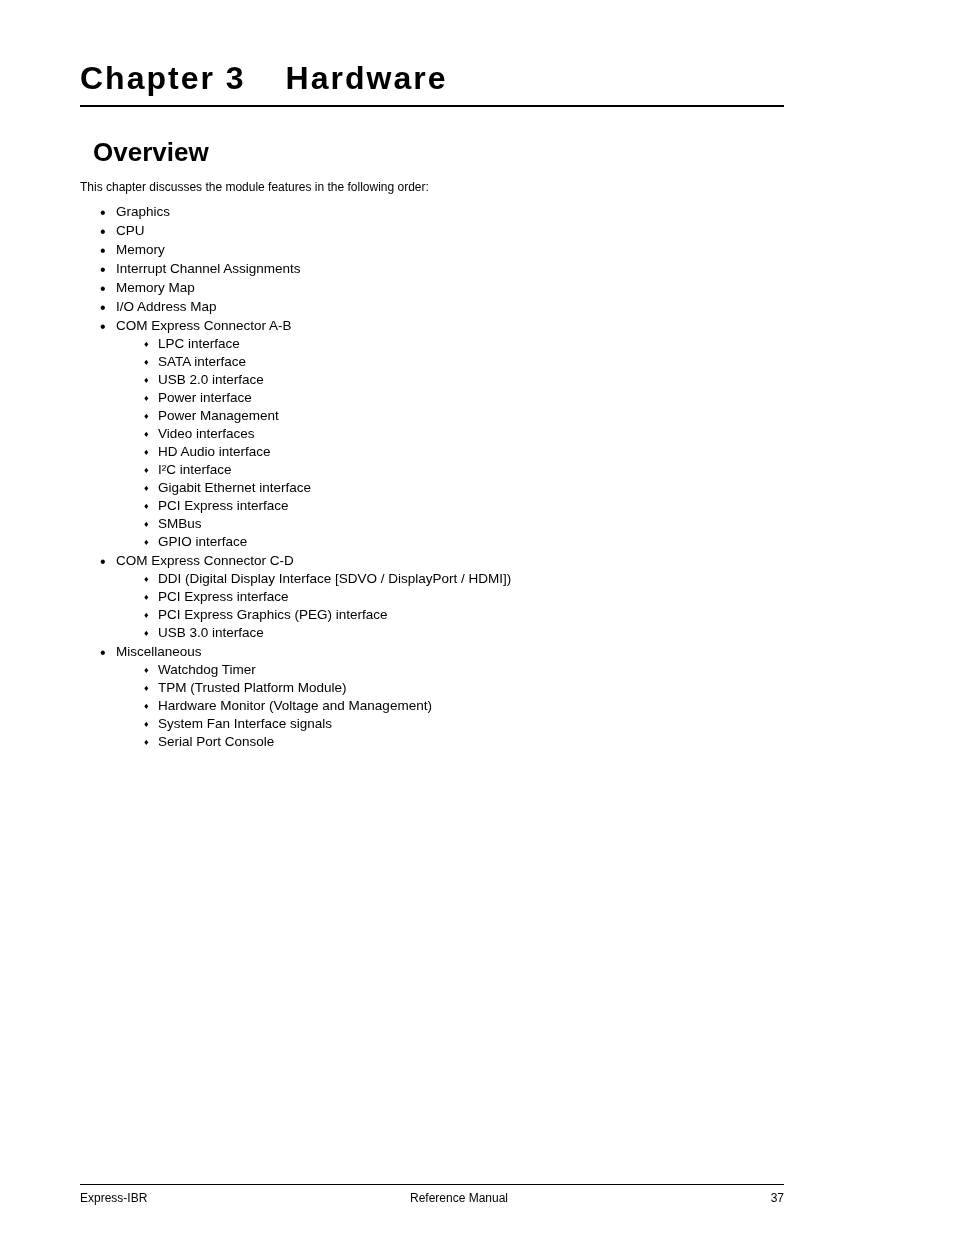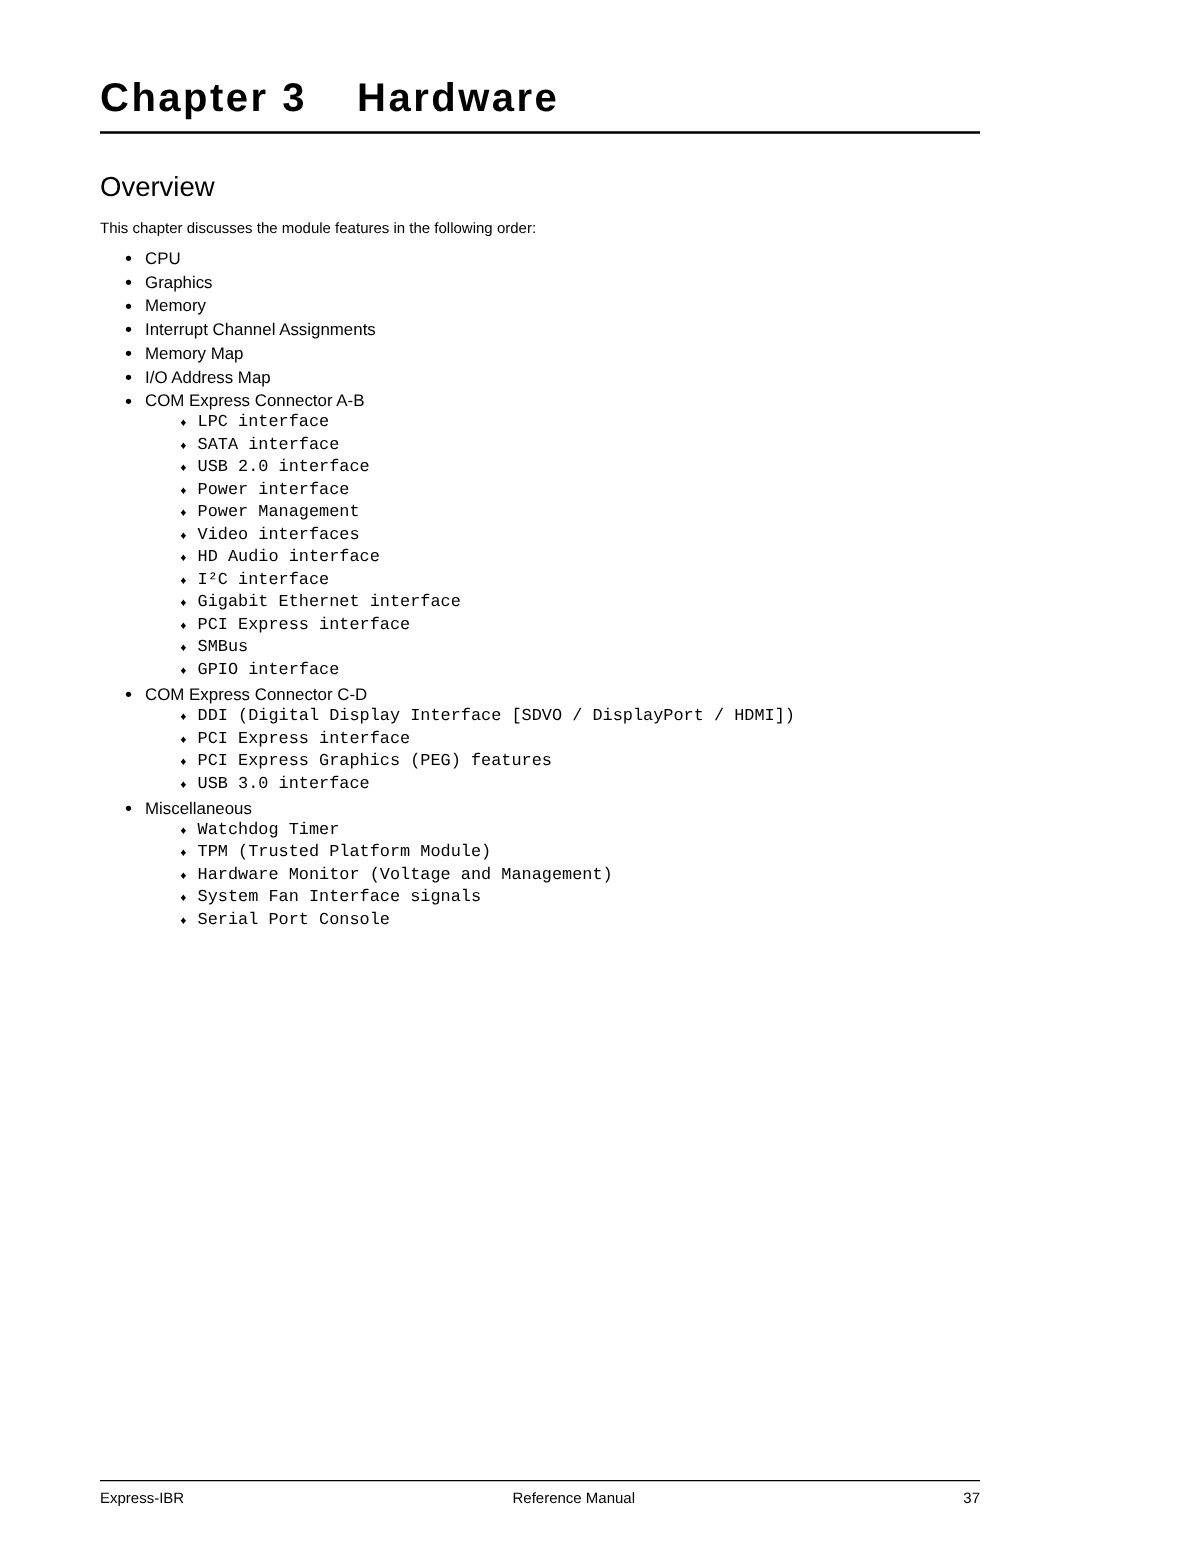--- a/index.html
+++ b/index.html
@@ -35,24 +35,25 @@
       font-size: 32px;
       font-weight: bold;
       letter-spacing: 2px;
     }
 
     .chapter-title .chapter-num {
       margin-right: 40px;
     }
 
     .section-title {
-      font-size: 22px;
-      font-weight: normal;
+      font-size: 26px;
+      font-weight: bold;
       margin-bottom: 12px;
       margin-top: 10px;
+      margin-left: 13px;
     }
 
     .intro-text {
       font-size: 12px;
       margin-bottom: 10px;
     }
 
     ul.main-list {
       list-style: none;
       padding-left: 20px;
@@ -78,21 +79,20 @@
       list-style: none;
       padding-left: 28px;
       margin-top: 3px;
     }
 
     ul.sub-list > li {
       position: relative;
       padding-left: 14px;
       margin-bottom: 3px;
       font-size: 13.5px;
-      font-family: Liberation Mono, monospace;
     }
 
     ul.sub-list > li::before {
       content: '♦';
       position: absolute;
       left: 0;
       top: 0;
       font-size: 9px;
       top: 3px;
     }
@@ -121,25 +121,25 @@
     </h1>
   </div>
 
   <div class="section">
     <h2 class="section-title">Overview</h2>
     <p class="intro-text">This chapter discusses the module features in the following order:</p>
 
     <ul class="main-list">
 
       <li>
+        <span>Graphics</span>
+      </li>
+
+      <li>
         <span>CPU</span>
-      </li>
-
-      <li>
-        <span>Graphics</span>
       </li>
 
       <li>
         <span>Memory</span>
       </li>
 
       <li>
         <span>Interrupt Channel Assignments</span>
       </li>
 
@@ -167,21 +167,21 @@
           <li><span>SMBus</span></li>
           <li><span>GPIO interface</span></li>
         </ul>
       </li>
 
       <li>
         <span>COM Express Connector C-D</span>
         <ul class="sub-list">
           <li><span>DDI (Digital Display Interface [SDVO / DisplayPort / HDMI])</span></li>
           <li><span>PCI Express interface</span></li>
-          <li><span>PCI Express Graphics (PEG) features</span></li>
+          <li><span>PCI Express Graphics (PEG) interface</span></li>
           <li><span>USB 3.0 interface</span></li>
         </ul>
       </li>
 
       <li>
         <span>Miscellaneous</span>
         <ul class="sub-list">
           <li><span>Watchdog Timer</span></li>
           <li><span>TPM (Trusted Platform Module)</span></li>
           <li><span>Hardware Monitor (Voltage and Management)</span></li>

